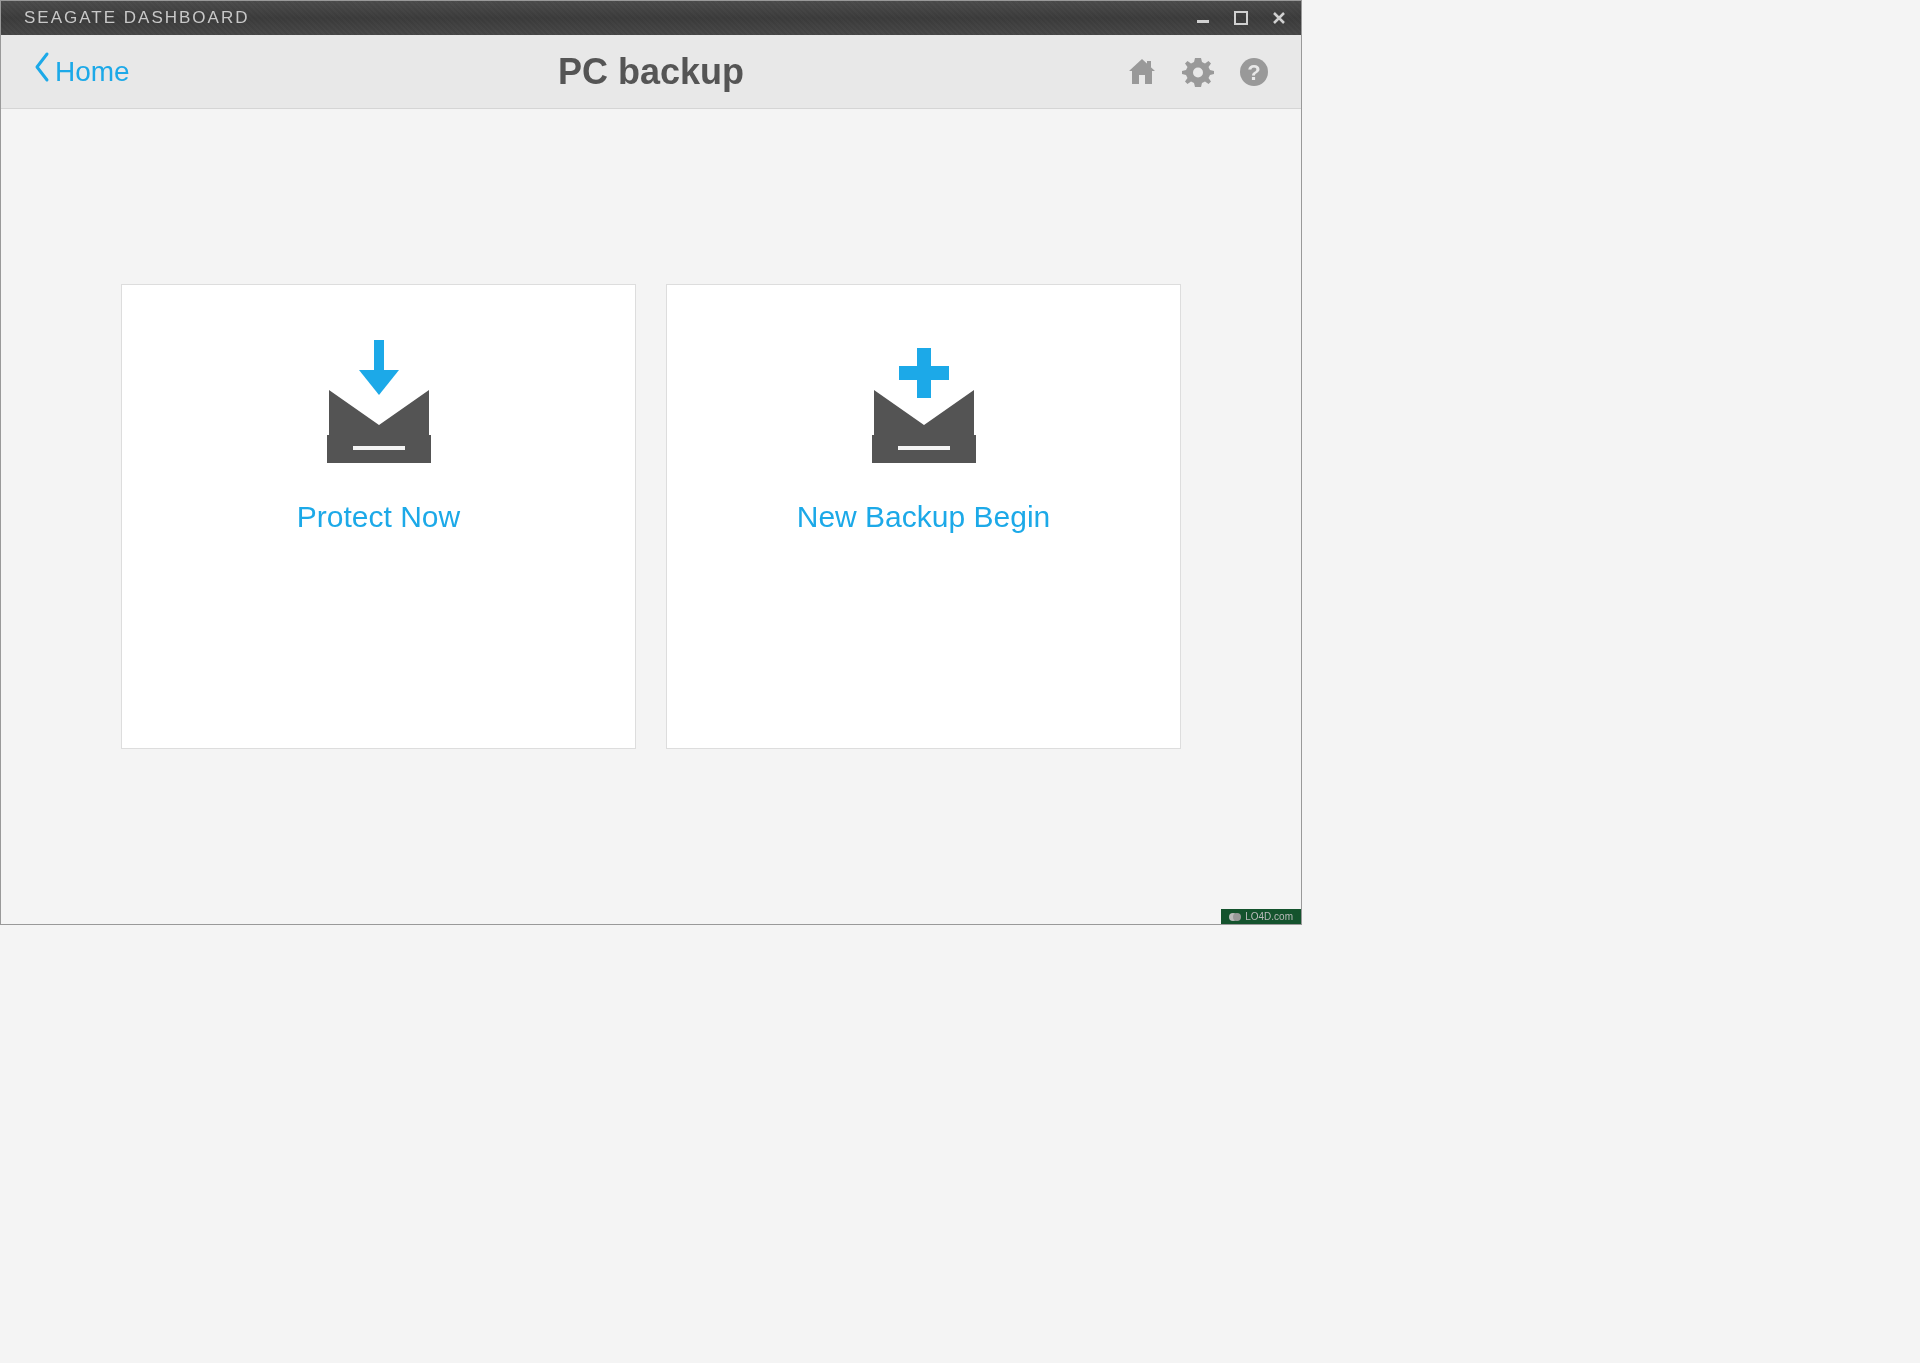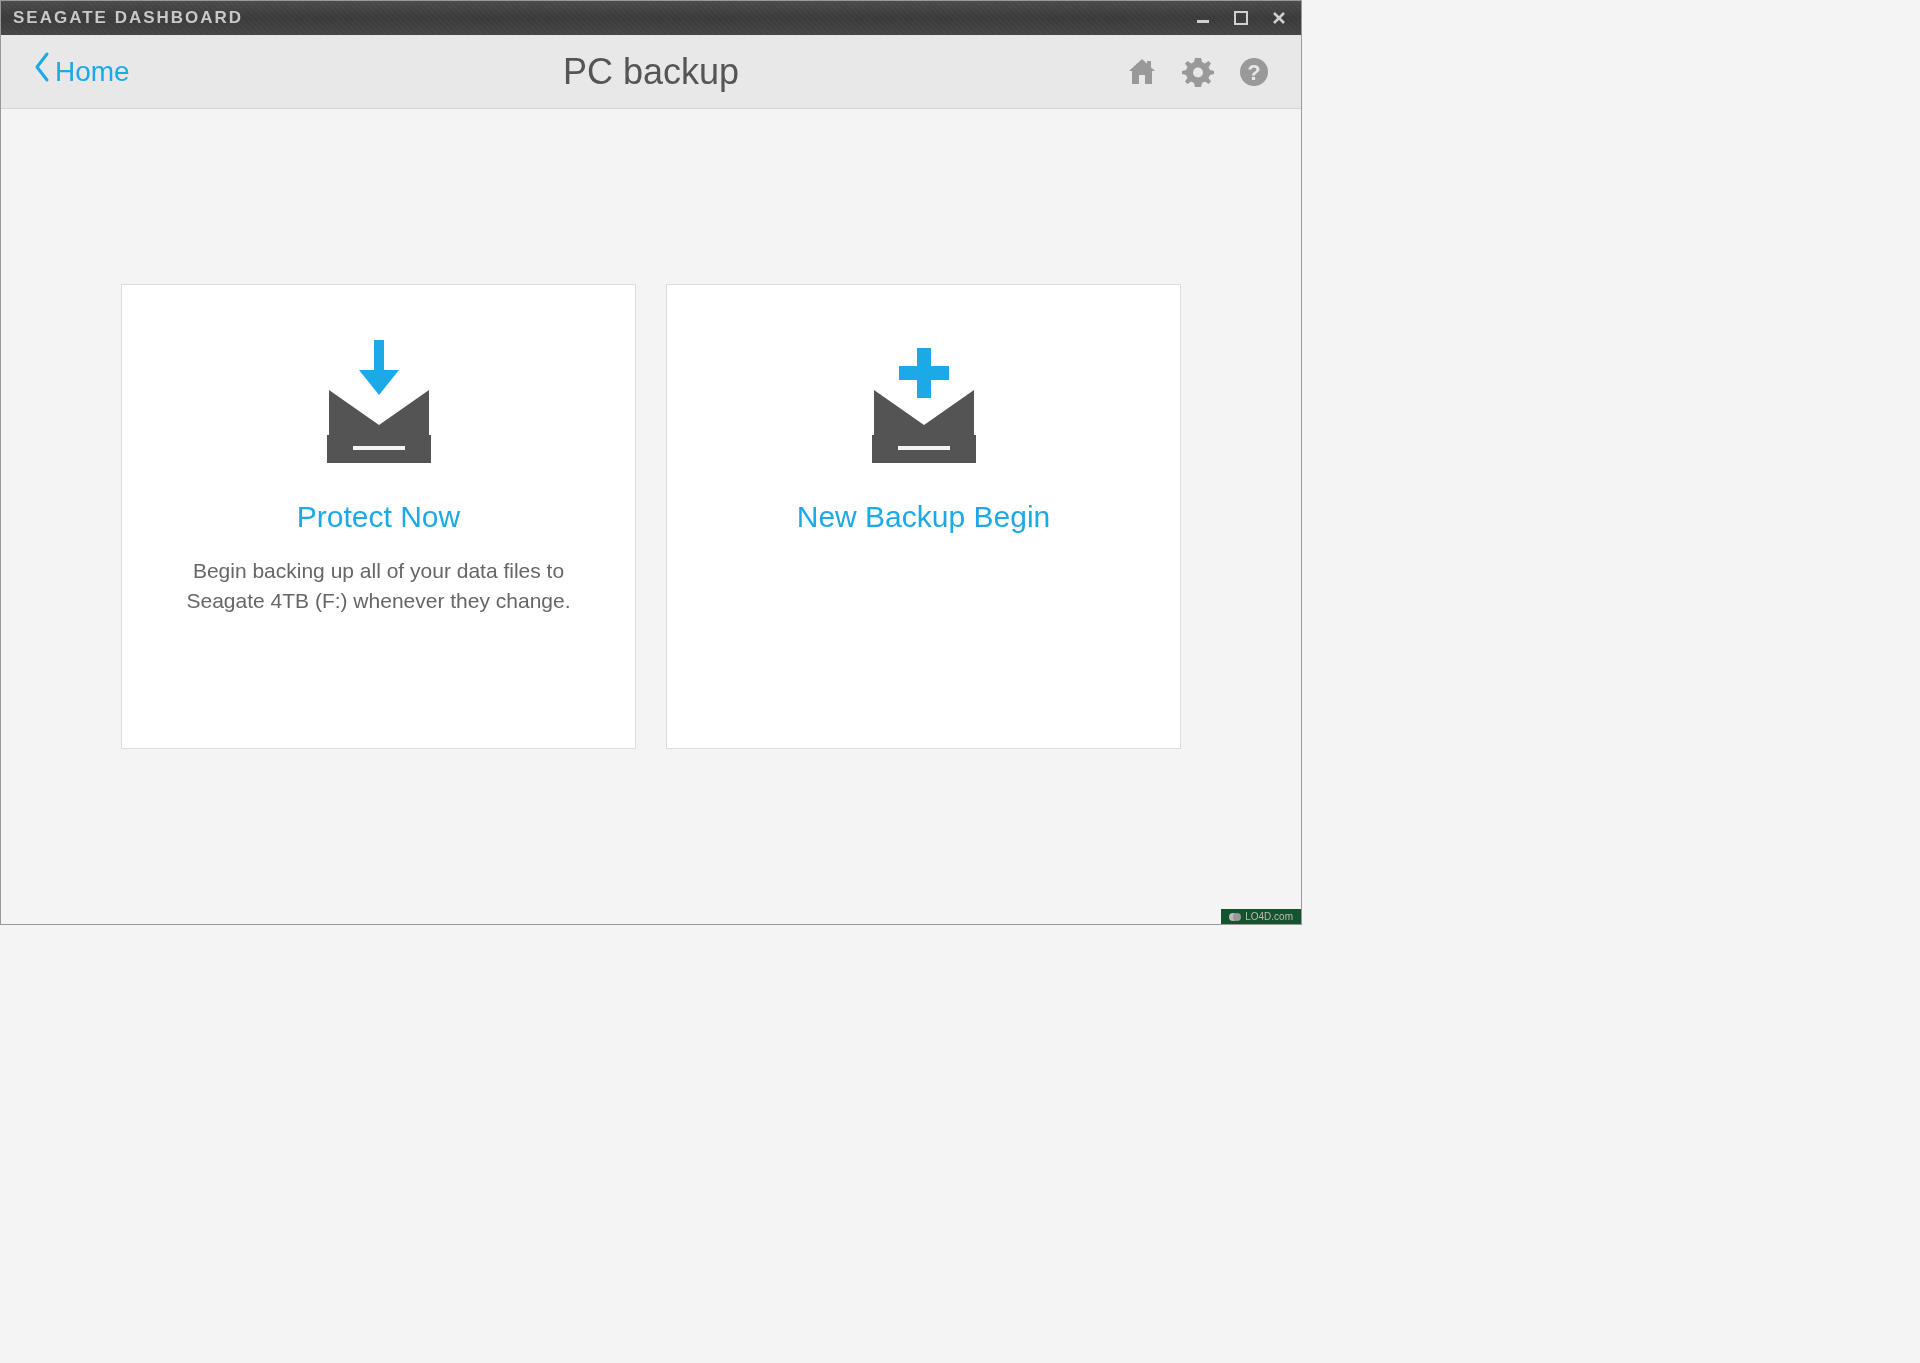--- a/index.html
+++ b/index.html
@@ -20,22 +20,23 @@
   background: linear-gradient(to bottom, #4a4a4a 0%, #3a3a3a 50%, #454545 100%);
   background-image: repeating-linear-gradient(45deg, rgba(255,255,255,0.02) 0px, rgba(255,255,255,0.02) 2px, transparent 2px, transparent 4px), linear-gradient(to bottom, #4a4a4a 0%, #3a3a3a 50%, #454545 100%);
   display: flex;
   align-items: center;
   padding: 0 12px;
   color: #c8c8c8;
 }
 .titlebar-title {
   font-size: 17px;
   letter-spacing: 2px;
-  font-weight: 700;
+  font-weight: 400;
   flex: 1;
+  margin-left: 11px;
 }
 .titlebar-controls {
   display: flex;
   gap: 18px;
   align-items: center;
 }
 .titlebar-btn {
   cursor: pointer;
   color: #d0d0d0;
   display: flex;
@@ -64,21 +65,21 @@
 }
 .back-chevron {
   font-size: 38px;
   font-weight: 300;
 }
 .page-title {
   position: absolute;
   left: 50%;
   transform: translateX(-50%);
   font-size: 36px;
-  font-weight: 400;
+  font-weight: 700;
   color: #555;
 }
 .header-icons {
   margin-left: auto;
   display: flex;
   gap: 22px;
   align-items: center;
 }
 .header-icon {
   cursor: pointer;
@@ -208,21 +209,20 @@
         </g>
 
         <g fill="#545454">
           <path d="M20 50 L70 85 L120 50 L120 95 L20 95 Z"></path>
           <rect x="18" y="95" width="104" height="28"></rect>
         </g>
         <rect x="44" y="106" width="52" height="4" fill="#f4f4f4"></rect>
       </svg>
     </div>
     <div class="card-title">Protect Now</div>
-    <div class="card-desc">Begin backing up all of your data files to Seagate 4TB (F:) whenever they change.</div>
   </div>
 
   <div class="card">
     <div class="card-icon">
       <svg width="140" height="130" viewBox="0 0 140 130">
 
         <g fill="#1ca9e8">
           <rect x="63" y="8" width="14" height="50"></rect>
           <rect x="45" y="26" width="50" height="14"></rect>
         </g>

